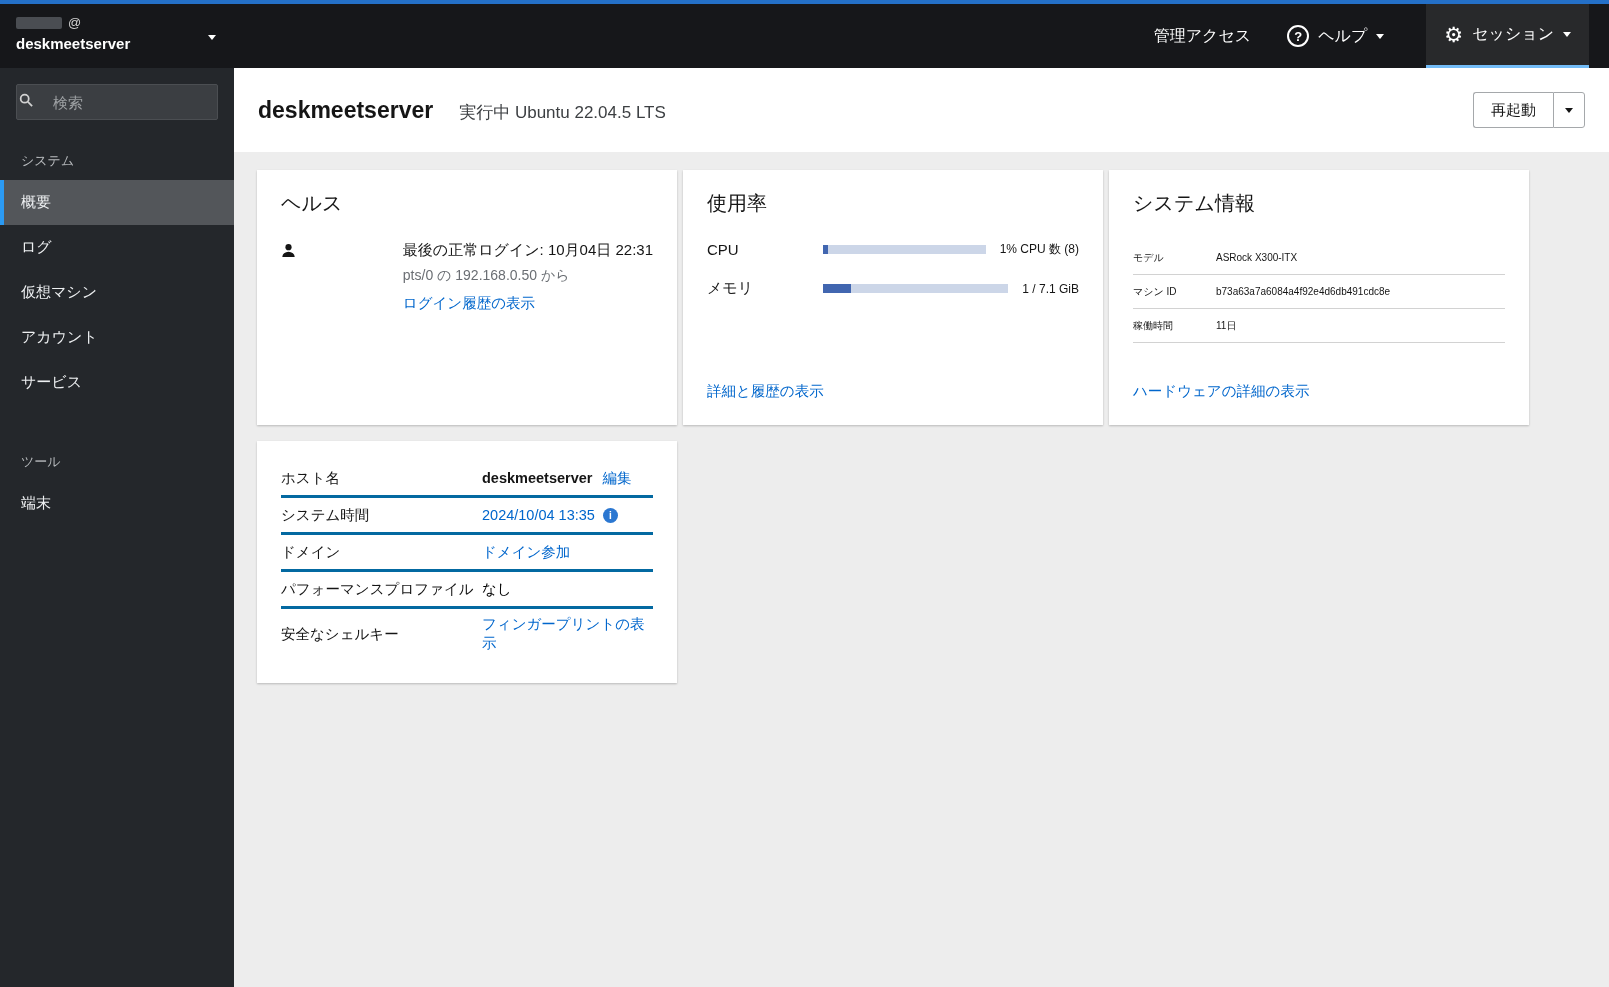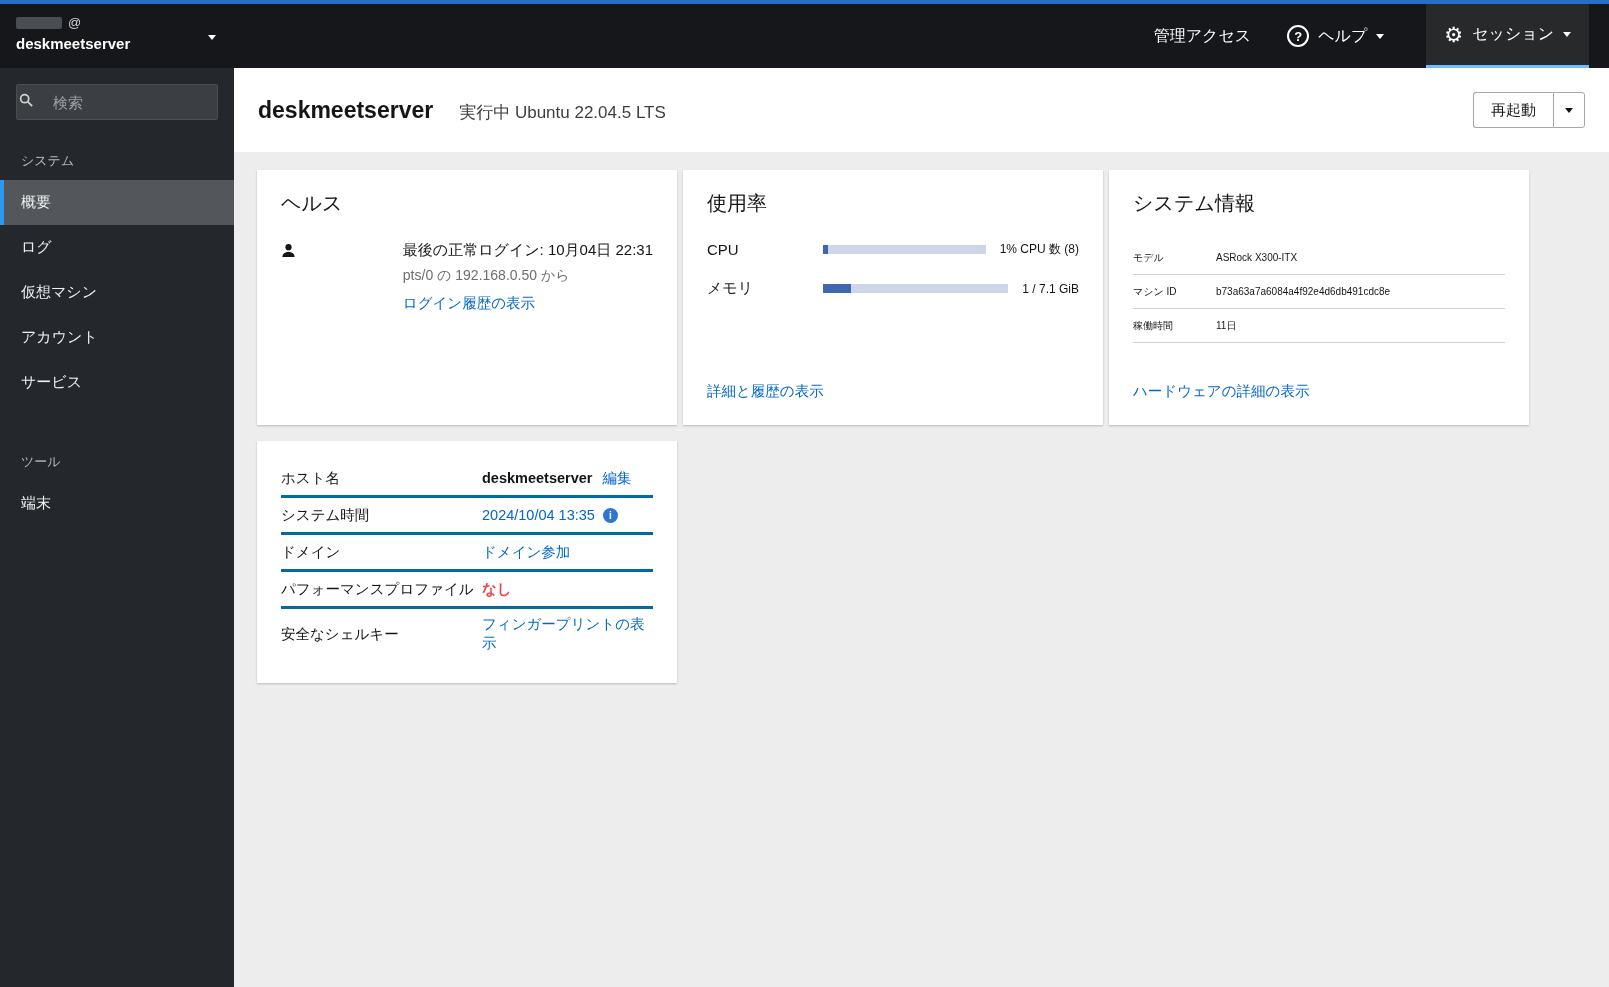--- a/index.html
+++ b/index.html
@@ -60,21 +60,21 @@
 
   .info-row { display:flex; padding:10px 0 9px; border-bottom:1px solid #d2d2d2; font-size:10px; align-items:baseline; }
   .info-label { width:83px; flex-shrink:0; }
   .info-value { word-break:break-all; }
   .sysinfo-table { margin-bottom:10px; }
 
   .cfg-row { display:flex; align-items:center; min-height:37px; padding:6px 0; border-bottom:3px solid #0369a1; font-size:14.5px; }
   .cfg-row.last { border-bottom:none; }
   .cfg-label { width:201px; flex-shrink:0; }
   .cfg-value-strong { font-weight:700; }
-  .cfg-muted { color:#ef4444;font-weight:bold; }
+  .cfg-muted { color:#000000; }
   .cfg-gap { margin-left:10px; }
   .info-dot { display:inline-flex; width:15px; height:15px; background:#2b77d1; color:#fff; border-radius:50%; align-items:center; justify-content:center; font-size:10px; font-weight:700; margin-left:8px; }
 </style>
 </head>
 <body>
 
 <div class="accent-strip"></div>
 
 <header class="masthead">
   <div class="mast-left">

